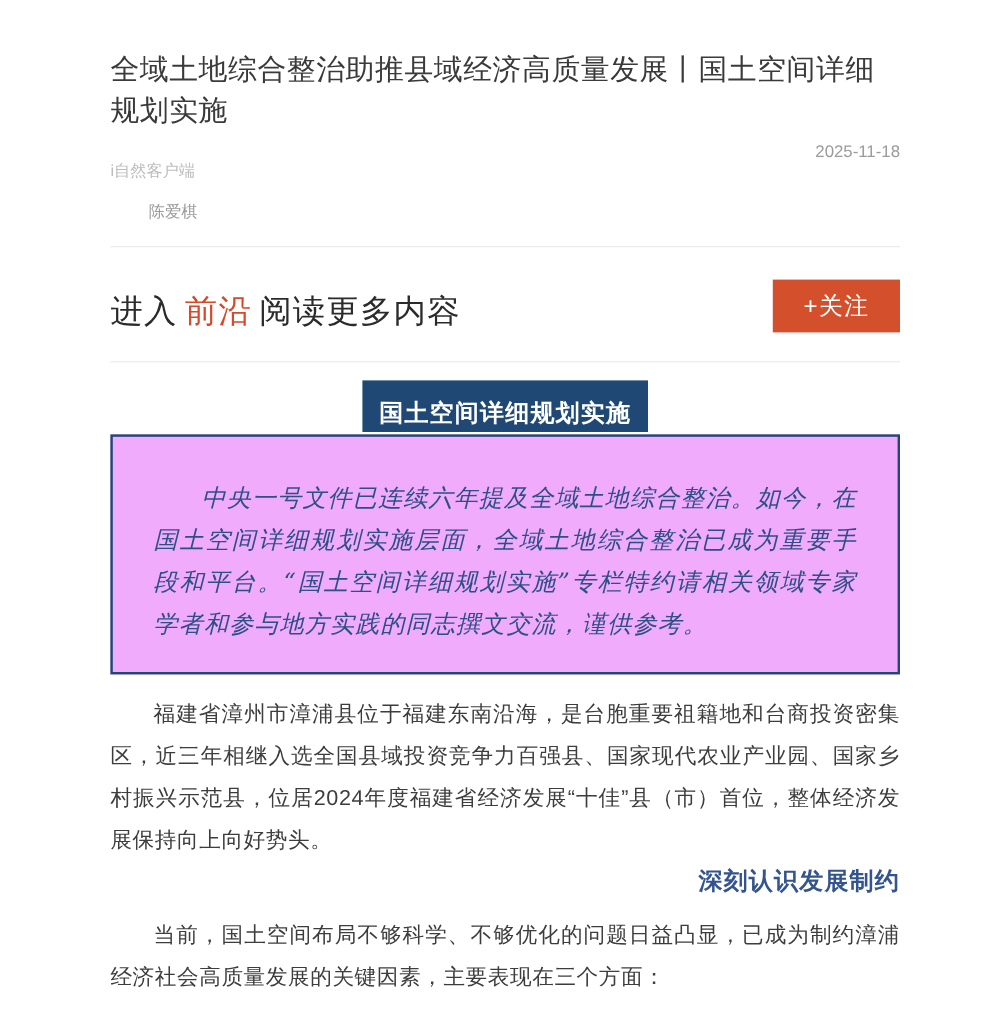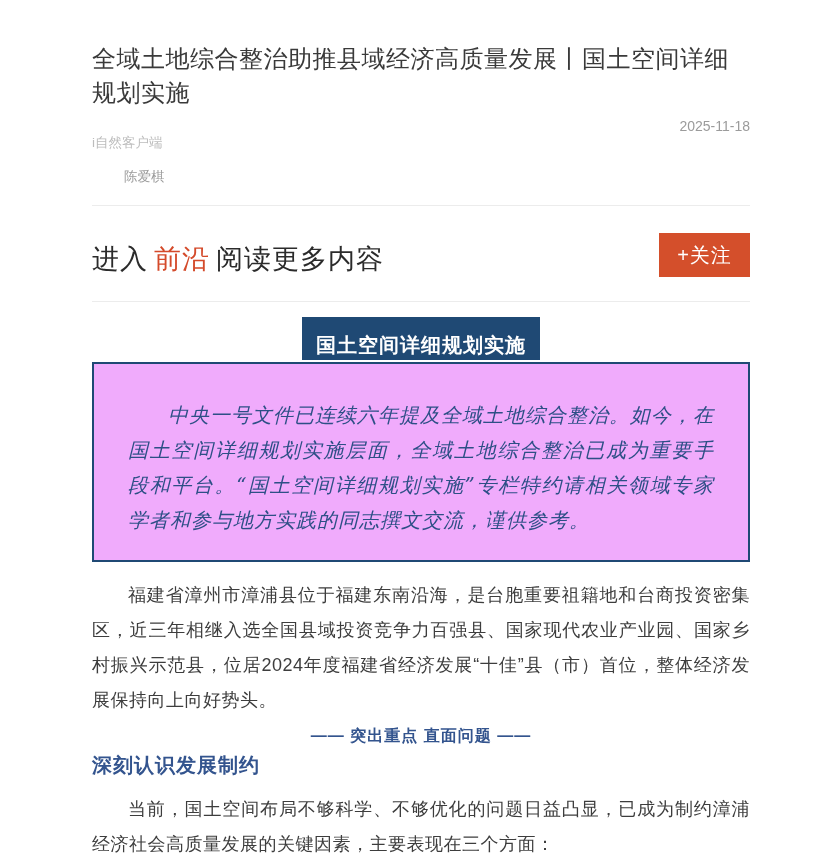--- a/index.html
+++ b/index.html
@@ -29,21 +29,21 @@
   .divider-2 { margin-top: 24px; }
 
   .follow-row {
     margin-top: 25px;
     height: 46px;
     display: flex; align-items: flex-end; justify-content: space-between;
   }
   .follow-text { font-size: 27px; color: #2b2b2b; letter-spacing: 1px; white-space: nowrap; }
   .follow-text .hl { color: #d44a2a; margin: 0 6px; }
   .follow-btn {
-    width: 91px; height: 44px;
+    width: 106px; height: 44px;
     background: #d44f2b; color: #ffffff;
     font-size: 20px; letter-spacing: 1px;
     border: none; border-radius: 0;
     font-family: inherit;
     cursor: pointer;
     flex: 0 0 auto;
   }
 
   .quote-wrap { position: relative; margin-top: 60px; }
   .column-badge {
@@ -82,21 +82,21 @@
   .kicker {
     margin-top: 6px;
     text-align: center;
     font-size: 16px; line-height: 24px;
     font-weight: bold;
     color: #33548e;
     letter-spacing: 1px;
   }
   .section-title {
     margin-top: 2px;
-    text-align: left;
+    text-align: right;
     font-size: 20px; line-height: 30px;
     font-weight: bold;
     color: #33548e;
     letter-spacing: 1px;
   }
   .body-p.last { margin-top: 12px; }
 </style>
 </head>
 <body>
 
@@ -121,18 +121,17 @@
 
   <div class="quote-wrap">
     <div class="column-badge">国土空间详细规划实施</div>
     <div class="quote-box">
       <p>中央一号文件已连续六年提及全域土地综合整治。如今，在国土空间详细规划实施层面，全域土地综合整治已成为重要手段和平台。“国土空间详细规划实施”专栏特约请相关领域专家学者和参与地方实践的同志撰文交流，谨供参考。</p>
     </div>
   </div>
 
   <p class="body-p">福建省漳州市漳浦县位于福建东南沿海，是台胞重要祖籍地和台商投资密集区，近三年相继入选全国县域投资竞争力百强县、国家现代农业产业园、国家乡村振兴示范县，位居2024年度福建省经济发展“十佳”县（市）首位，整体经济发展保持向上向好势头。</p>
 
-  <div class="kicker">—— 突出重点 直面问题 ——</div>
   <div class="section-title">深刻认识发展制约</div>
 
   <p class="body-p last">当前，国土空间布局不够科学、不够优化的问题日益凸显，已成为制约漳浦经济社会高质量发展的关键因素，主要表现在三个方面：</p>
 
 </div>
 
 </body></html>

